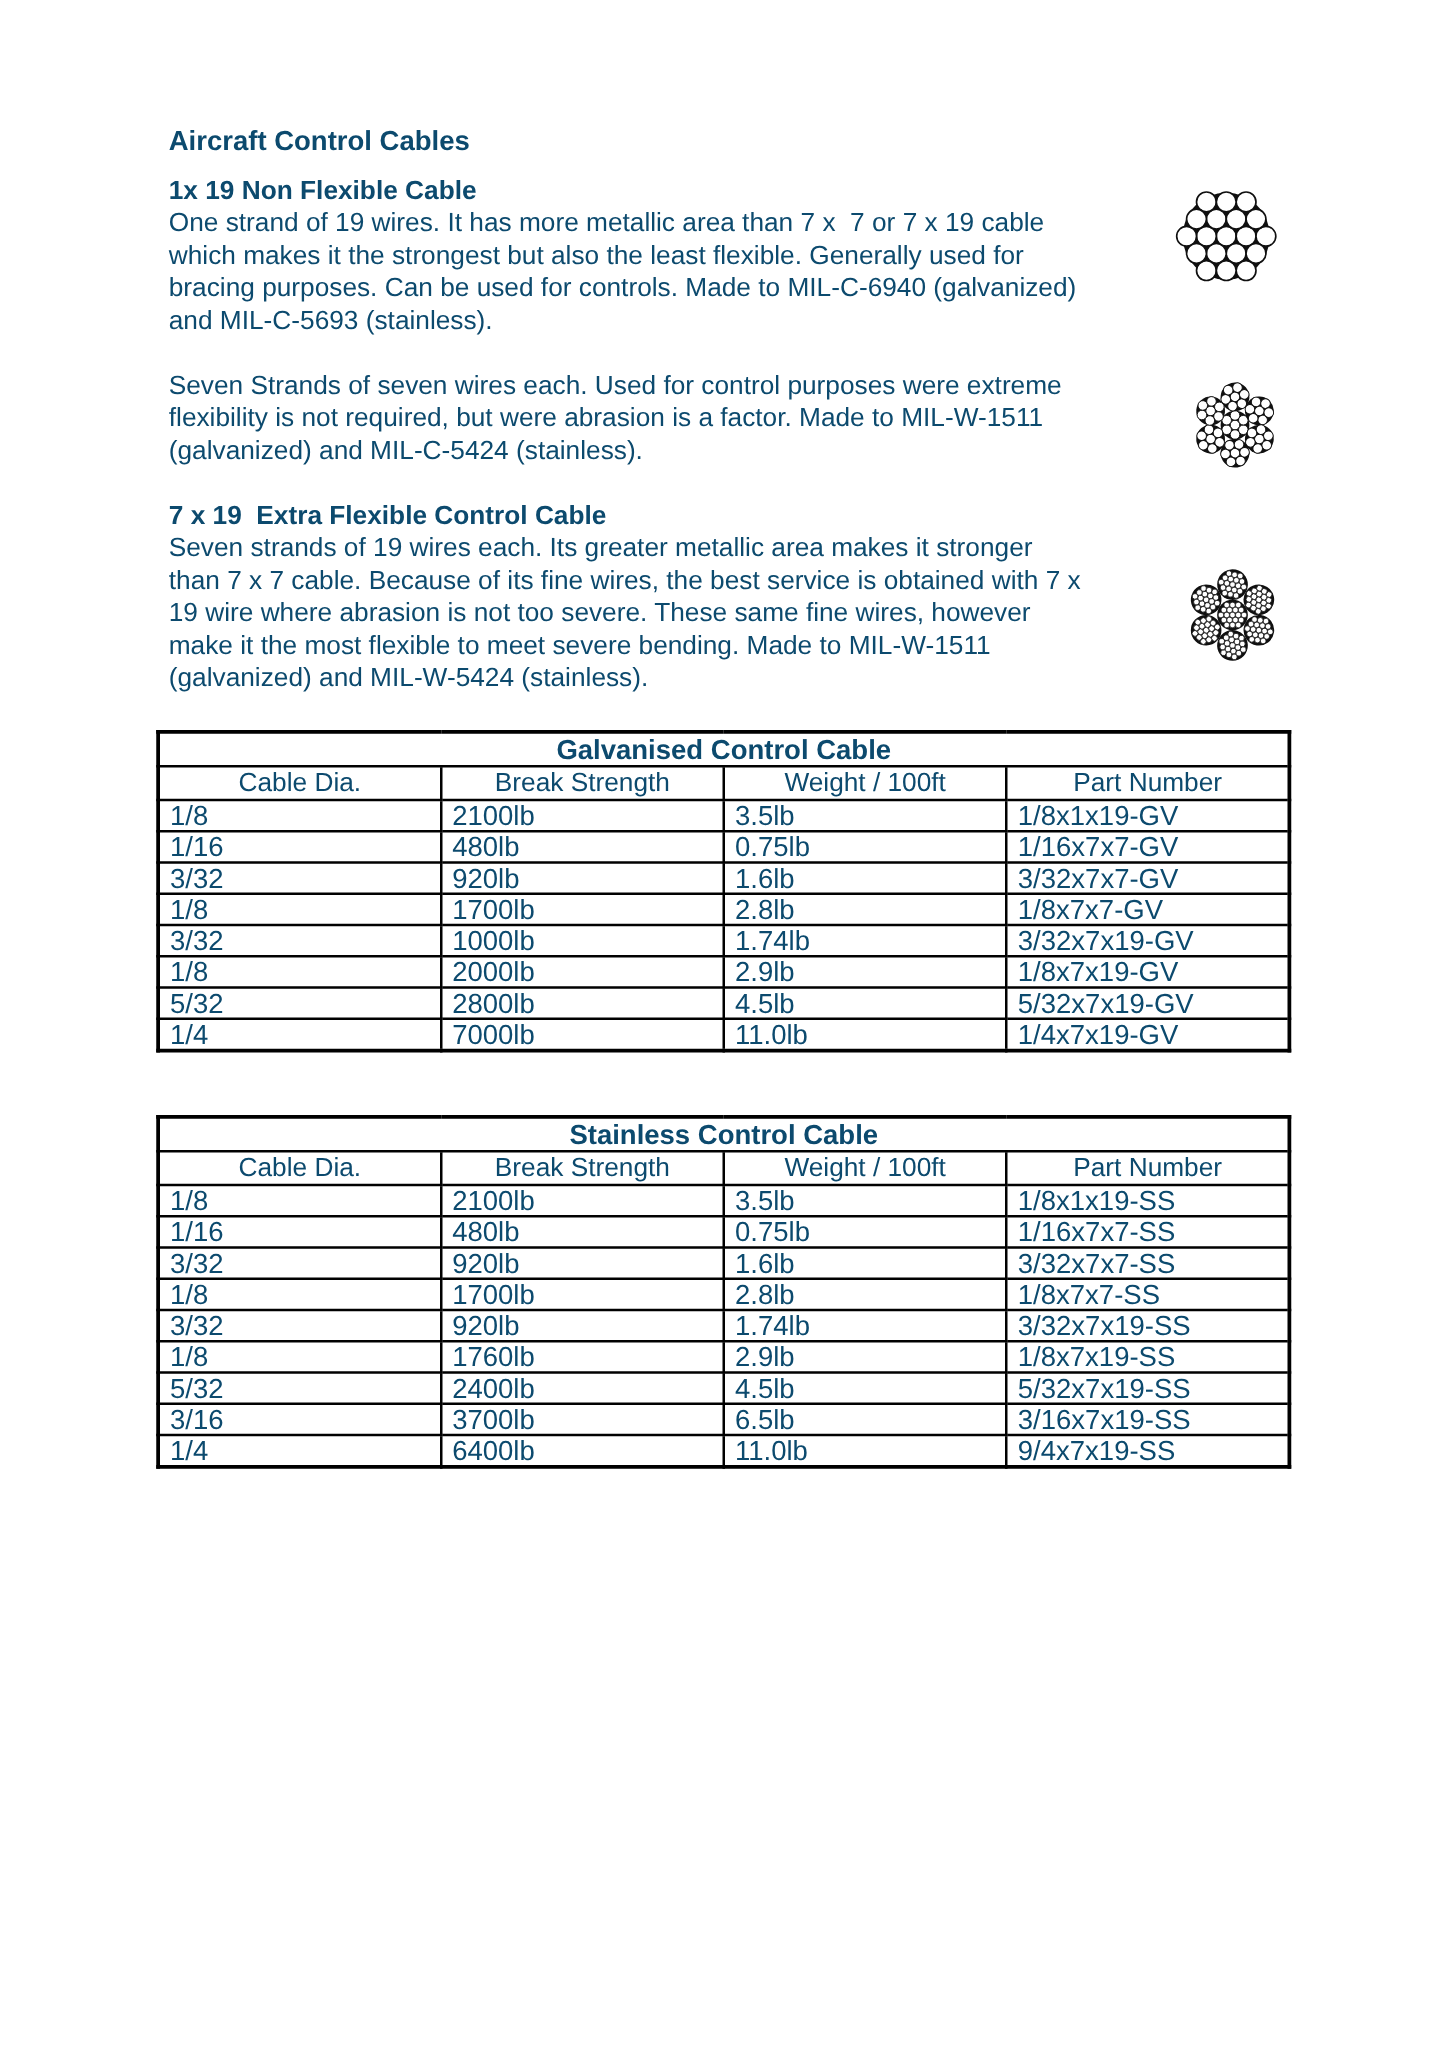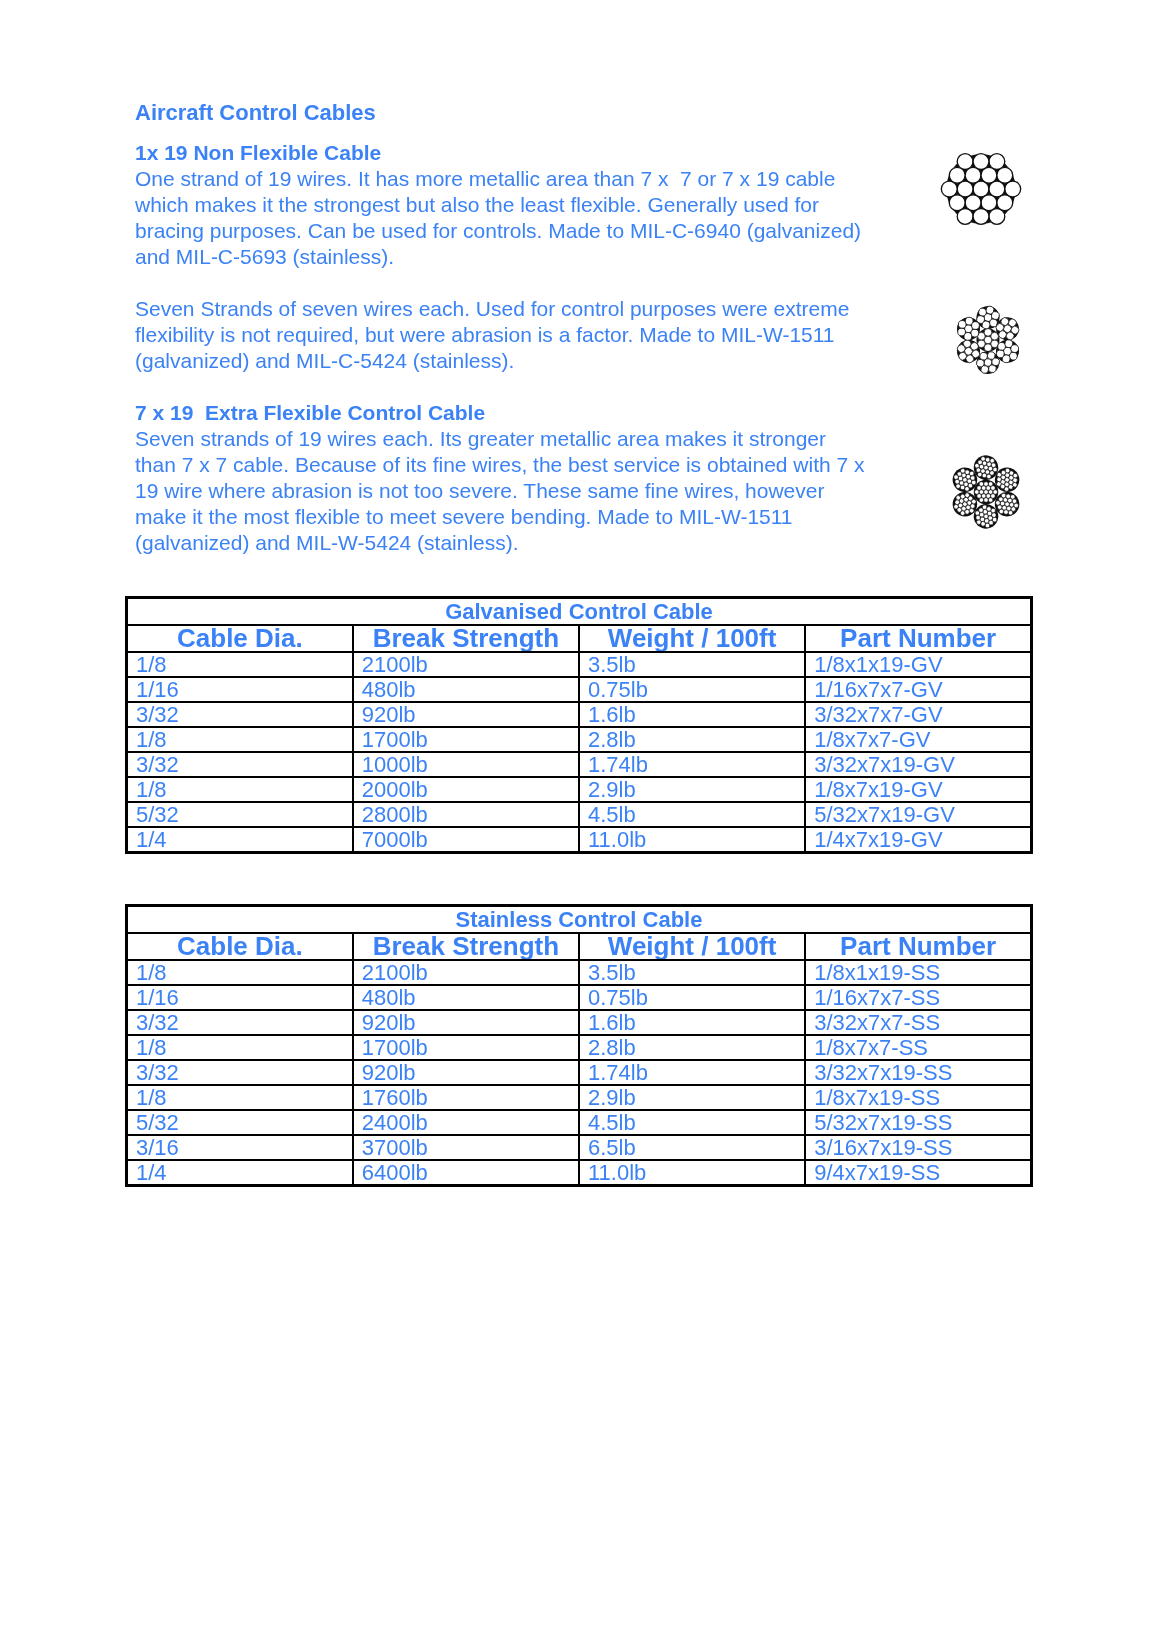--- a/index.html
+++ b/index.html
@@ -1,21 +1,21 @@
 <!DOCTYPE html>
 <html><head>
 <meta charset="utf-8">
 <style>
   html,body { margin:0; padding:0; background:#ffffff; }
   .page {
     position:relative;
     width:1159px;
     height:1637px;
     background:#ffffff;
-    color:#3b82f6;
+    color:#0c4a6e;
     font-family:"Liberation Sans", sans-serif;
     overflow:hidden;
   }
   .content {
     position:absolute;
     left:135px;
     top:100px;
     width:910px;
   }
   .page-title {
@@ -41,37 +41,37 @@
     width:760px;
     white-space:pre-wrap;
   }
   table.cable {
     table-layout:fixed;
     border-collapse:collapse;
     width:908px;
     margin-left:-10px;
     border:3px solid #000;
   }
-  table.cable.t1 { margin-top:40px; }
+  table.cable.t1 { margin-top:28px; }
   table.cable.t2 { margin-top:50px;border-radius:29px; }
   table.cable td, table.cable th {
     border:2px solid #000;
     height:23px;
     line-height:23px;
     overflow:hidden;
     white-space:nowrap;
   }
   td.tbl-title {
     font-size:22px;
     font-weight:bold;
     text-align:center;
   }
   th.col-h {
-    font-size:26px;
-    font-weight:bold;
+    font-size:21px;
+    font-weight:normal;
     width:25%;
   }
   td.cell {
     font-size:22px;
     text-align:left;
     padding:0 0 0 8px;
   }
   .cable-img { position:absolute; }
   .img-1x19 { left:938px; top:146px; }
   .img-7x7  { left:948px; top:300px; }

